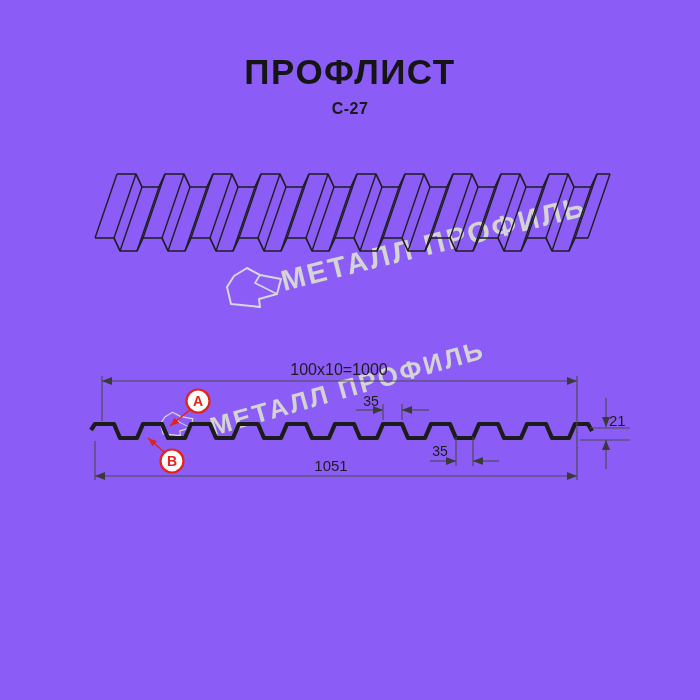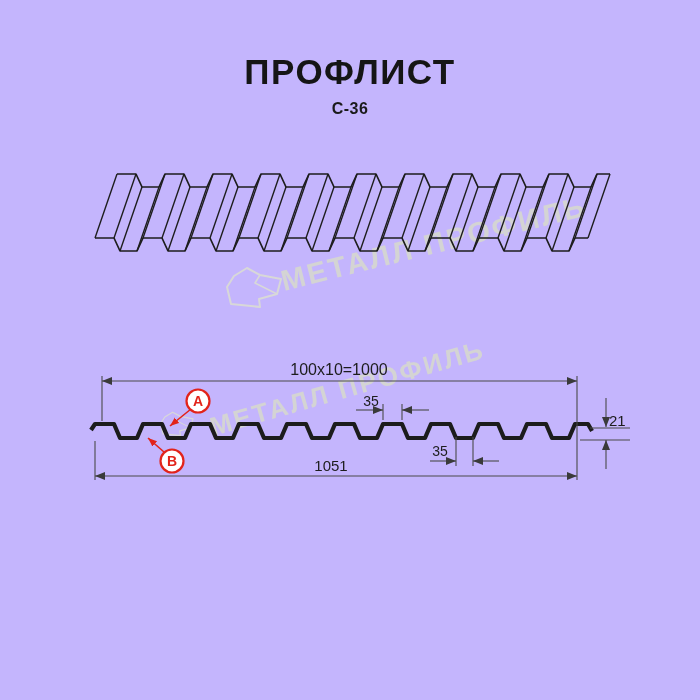--- a/index.html
+++ b/index.html
@@ -1,35 +1,35 @@
 <!DOCTYPE html>
 <html><head>
 <meta charset="utf-8">
 <style>
   html,body{margin:0;padding:0;background:#fff;}
-  .canvas{position:relative;width:700px;height:700px;background:#c4b5fd;overflow:hidden;
+  .canvas{position:relative;width:700px;height:700px;background:#8b5cf6;overflow:hidden;
           font-family:"Liberation Sans",sans-serif;}
   .title{position:absolute;top:52px;left:0;width:100%;text-align:center;
          font-size:35px;font-weight:700;letter-spacing:1.5px;color:#151515;}
   .subtitle{position:absolute;top:100px;left:0;width:100%;text-align:center;
          font-size:16px;font-weight:700;letter-spacing:.5px;color:#1a1a1a;}
   .footer{position:absolute;top:615px;left:0;width:100%;text-align:center;
          font-size:17px;font-weight:700;letter-spacing:.4px;color:#2d2d2d;}
   svg{position:absolute;left:0;top:0;}
   .wm-text{font-family:"Liberation Sans",sans-serif;font-weight:700;fill:#d4d4d4;letter-spacing:2.5px;}
   .dim-text{font-family:"Liberation Sans",sans-serif;fill:#1d1d1d;}
   .red-letter{font-family:"Liberation Sans",sans-serif;font-weight:700;fill:#e2231a;}
 </style>
 </head>
 <body>
 
 <div class="canvas">
 
   <div class="title">ПРОФЛИСТ</div>
-  <div class="subtitle">С-36</div>
+  <div class="subtitle">С-27</div>
 
   <svg width="700" height="700" viewBox="0 0 700 700">
 
     <defs>
       <g id="mpLogo">
         <path d="M 8,10 L 21,2 L 34,9 L 55,13 L 51,28 L 33,33 L 34,41 L 5,38 L 1,21 Z" fill="none" stroke="#d8d8d8" stroke-width="2" stroke-linejoin="round"></path>
         <path d="M 34,9 L 29,17 L 51,28" fill="none" stroke="#d8d8d8" stroke-width="1.6" stroke-linejoin="round"></path>
       </g>
       <path id="rib" d="M0 0 l22 -64"></path>
       <path id="fp" d="M95 238 H114 L120 251 H137 L143 238 H162 L168 251 H185 L191 238 H210 L216 251 H233 L239 238 H258 L264 251 H281 L287 238 H306 L312 251 H329 L335 238 H354 L360 251 H377 L383 238 H402 L408 251 H425 L431 238 H450 L456 251 H473 L479 238 H498 L504 251 H521 L527 238 H546 L552 251 H569 L575 238 H588"></path>

